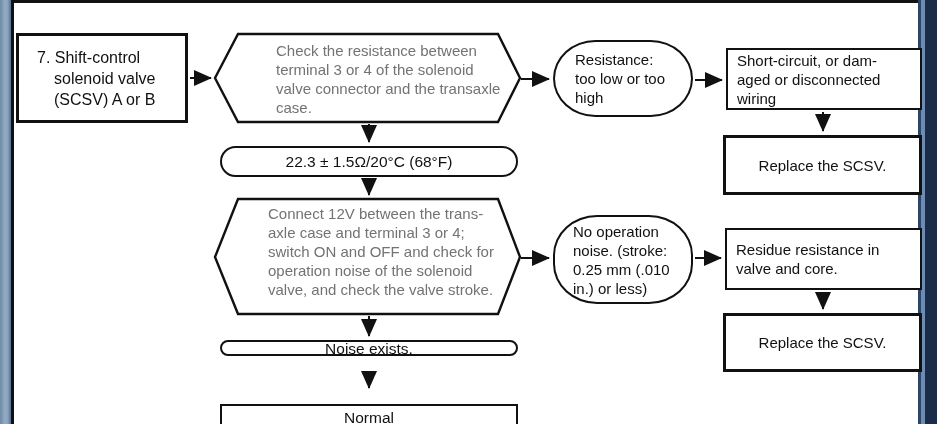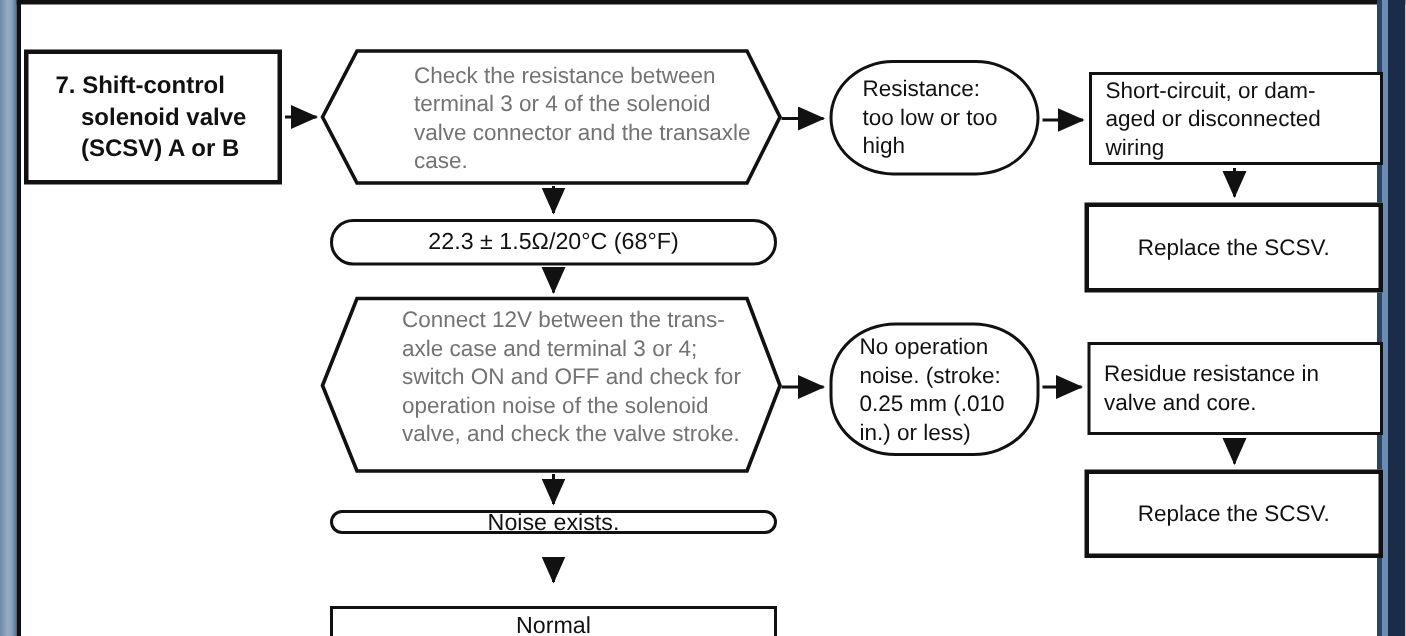--- a/index.html
+++ b/index.html
@@ -46,21 +46,21 @@
   .round{border:2px solid #111;border-radius:16px;justify-content:center;text-align:left;}
   .oval{border:2.5px solid #111;border-radius:44px/40px;}
   .center{justify-content:center;}
   .hex-label{
     position:absolute;z-index:2;
     color:#737373;font-size:15px;line-height:19px;
     white-space:pre-line;background:transparent;margin-left:35px;
   }
   #start-box{
     left:16px;top:33px;width:172px;height:90px;
-    font-weight:bold;font-size:16px;line-height:21px;
+    font-weight:normal;font-size:16px;line-height:21px;
     padding-left:18px;
   }
   #start-box .hang{display:block;padding-left:17px;text-indent:-17px;white-space:pre-line;}
   #spec1-box{left:220px;top:146px;width:298px;height:31px;font-size:15.5px;}
   #result1-oval{left:553px;top:40px;width:140px;height:77px;padding-left:20px;}
   #cause1-box{left:726px;top:48px;width:196px;height:62px;padding-left:9px;border-width:2.5px;}
   #action1-box{left:723px;top:135px;width:199px;height:60px;}
   #result2-oval{left:553px;top:215px;width:140px;height:89px;padding-left:18px;}
   #cause2-box{left:725px;top:228px;width:197px;height:62px;padding-left:9px;border-width:2.5px;}
   #action2-box{left:723px;top:313px;width:199px;height:59px;}

